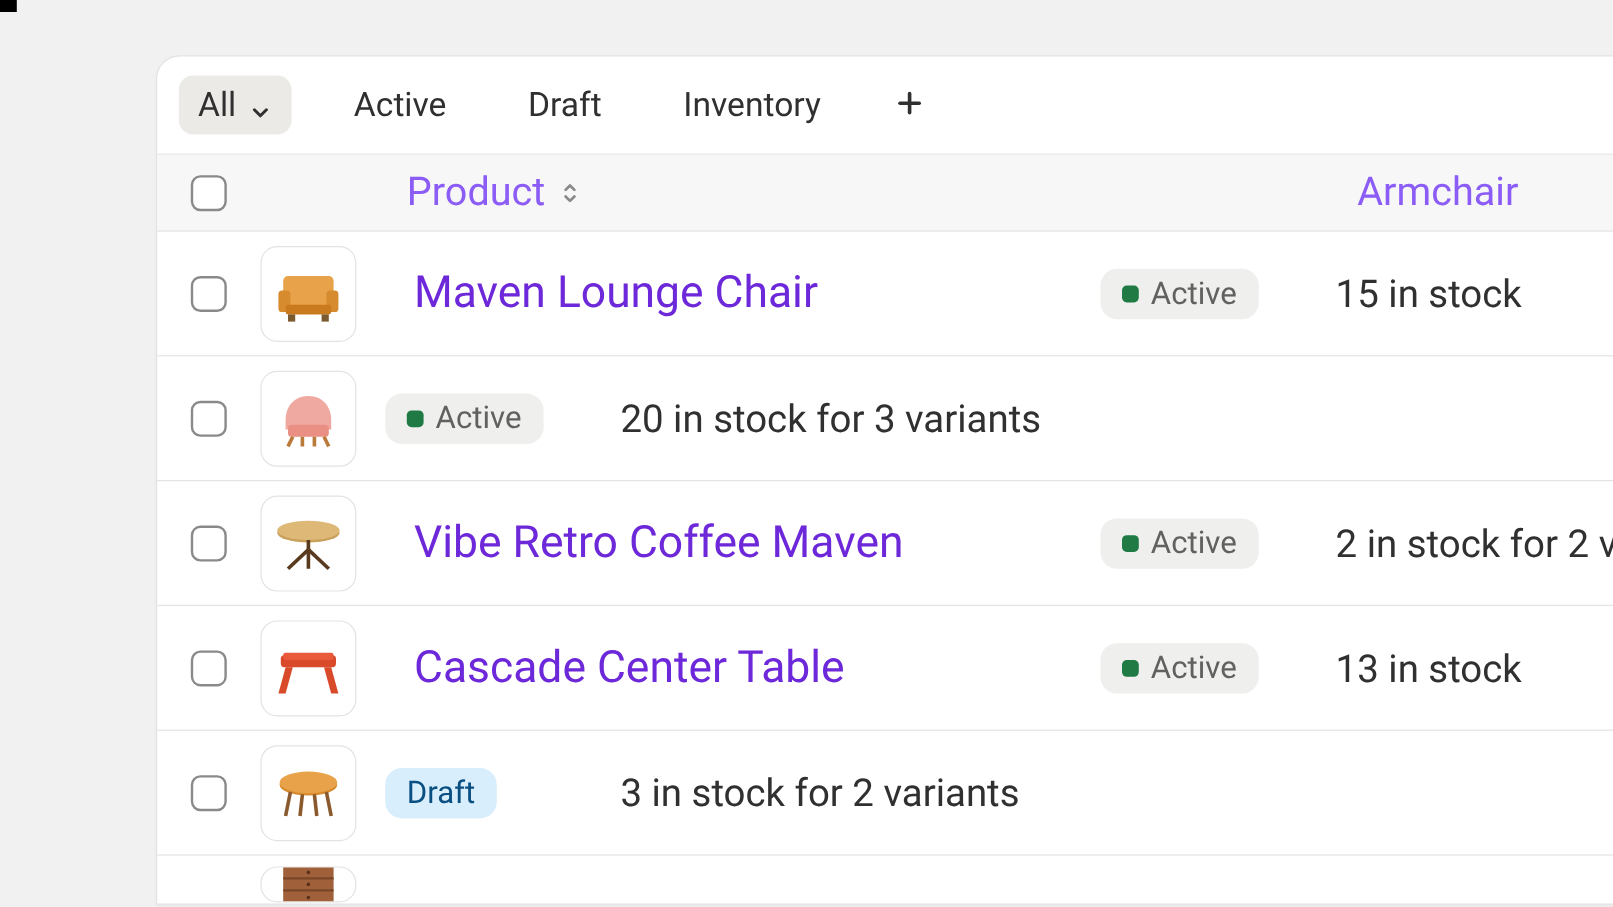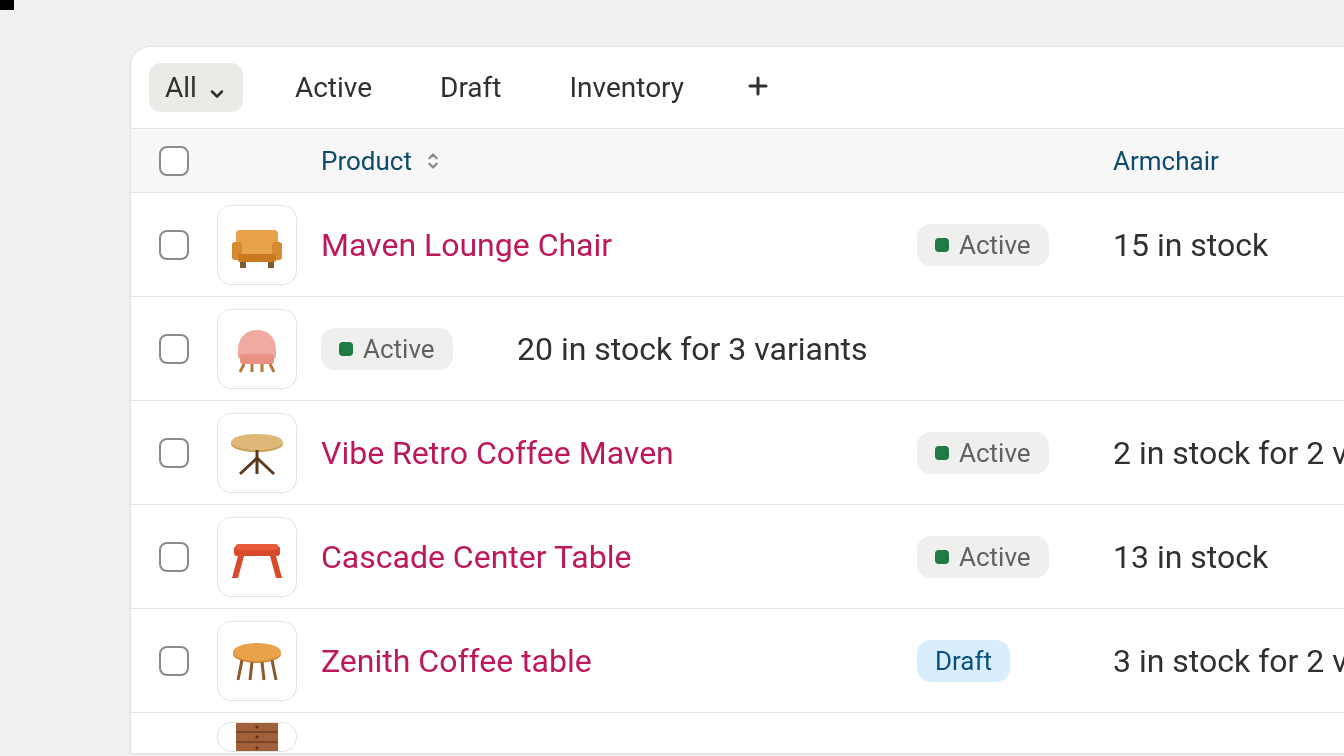--- a/index.html
+++ b/index.html
@@ -63,22 +63,23 @@
     background: #f7f7f7;
     border-bottom: 1px solid #e3e3e3;
     height: 64px;
   }
   .col-check { width: 86px; display:flex; align-items:center; justify-content:center; }
   .col-thumb { width: 104px; }
   .col-product { flex: 0 0 596px; display:flex; align-items:center; gap:10px; }
   .col-status { width: 196px; display:flex; align-items:center; }
   .col-inventory { flex: 1; display:flex; align-items:center; }
   .header-label {
-    font-size: 26px;
-    color: #0c4a6e;
+    font-size: 33px;
+    color: #8b5cf6;
+    margin-left: 18px;
   }
   .sort-icon { width: 22px; height: 22px; color:#8a8a8a; }
   
   .checkbox {
     width: 30px; height: 30px;
     border: 2px solid #8a8a8a;
     border-radius: 8px;
     background: #fff;
     cursor: pointer;
   }
@@ -92,22 +93,23 @@
   .thumb {
     width: 80px; height: 80px;
     border: 1px solid #e3e3e3;
     border-radius: 14px;
     background: #fff;
     display:flex; align-items:center; justify-content:center;
     overflow: hidden;
   }
   .thumb svg { width: 62px; height: 50px; }
   .product-name {
-    font-size: 32px;
-    color: #be185d;
+    font-size: 37px;
+    color: #6d28d9;
+    margin-left: 24px;
   }
   .badge {
     display: inline-flex;
     align-items: center;
     gap: 10px;
     padding: 6px 18px;
     border-radius: 14px;
     font-size: 26px;
   }
   .badge.active-b {
@@ -281,23 +283,20 @@
         <div class="col-check">
           <div class="checkbox"></div>
         </div>
         <div class="col-thumb">
           <div class="thumb">
             <svg viewBox="0 0 62 50">
               <use href="#ic-table-round-orange"></use>
             </svg>
           </div>
         </div>
-        <div class="col-product">
-          <span class="product-name">Zenith Coffee table</span>
-        </div>
         <div class="col-status">
           <span class="badge draft-b">
             <span>Draft</span>
           </span>
         </div>
         <div class="col-inventory">
           <span class="inventory-text">3 in stock for 2 variants</span>
         </div>
       </div>
       <div class="row" style="height: 40px; border-bottom: none;">

